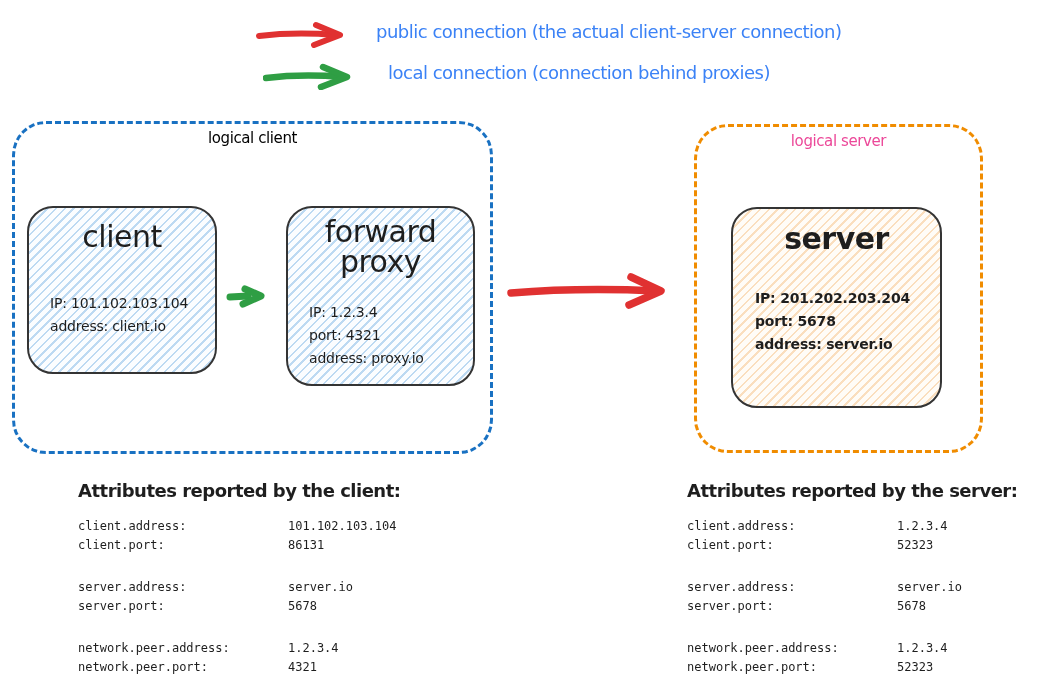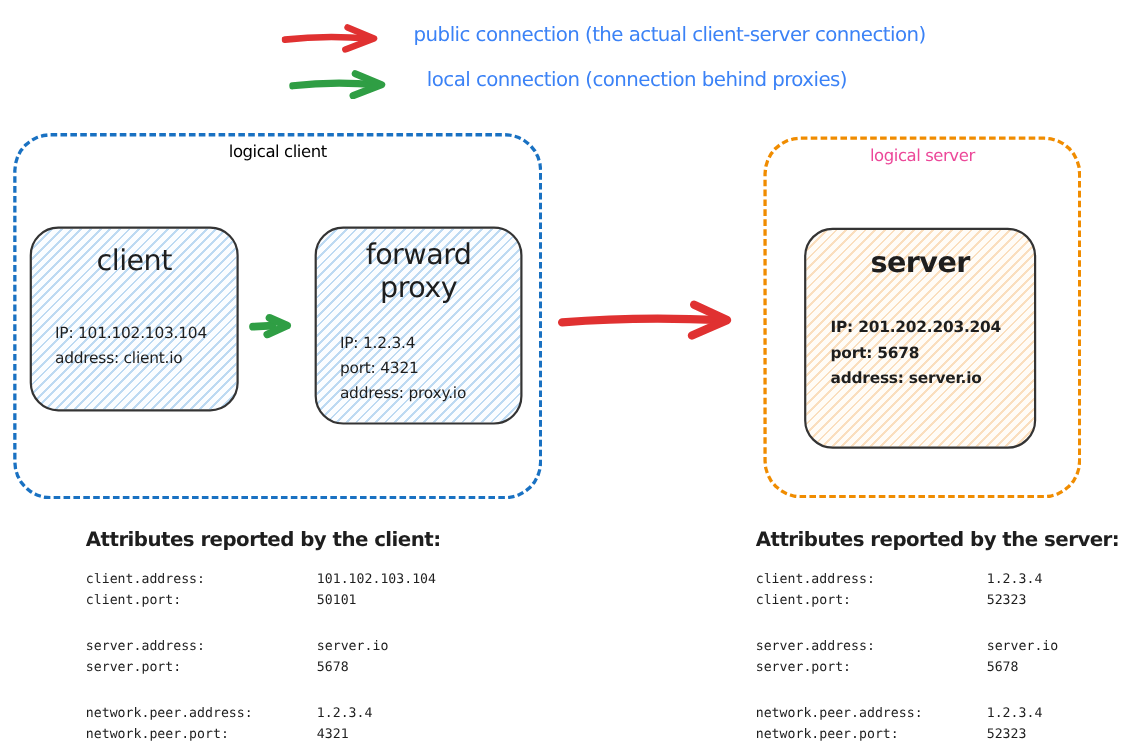--- a/index.html
+++ b/index.html
@@ -59,21 +59,21 @@
       rgba(255,255,255,0) 1.8px, rgba(255,255,255,0) 6.2px);
   }
   .node-orange {
     background-color: #fffcf7;
     background-image: repeating-linear-gradient(135deg,
       rgba(240,160,70,0.32) 0px, rgba(240,160,70,0.32) 1.8px,
       rgba(255,255,255,0) 1.8px, rgba(255,255,255,0) 6.2px);
   }
   .node-title {
     text-align: center;
-    font-size: 26px;
+    font-size: 30px;
     letter-spacing: -0.5px;
     line-height: 30px;
     color: #1e1e1e;
   }
   .node-lines {
     position: absolute;
     left: 21px;
     right: 8px;
     font-size: 14px;
     letter-spacing: -0.2px;
@@ -170,21 +170,21 @@
   <div class="abs" style="left:78px; top:480px;">
     <div class="attr-title">Attributes reported by the client:</div>
     <div class="attr-table" style="margin-top:16px;">
       <div class="attr-group">
         <div class="attr-row">
           <span class="attr-key">client.address:</span>
           <span class="attr-val">101.102.103.104</span>
         </div>
         <div class="attr-row">
           <span class="attr-key">client.port:</span>
-          <span class="attr-val">50101</span>
+          <span class="attr-val">86131</span>
         </div>
       </div>
       <div class="attr-group">
         <div class="attr-row">
           <span class="attr-key">server.address:</span>
           <span class="attr-val">server.io</span>
         </div>
         <div class="attr-row">
           <span class="attr-key">server.port:</span>
           <span class="attr-val">5678</span>

